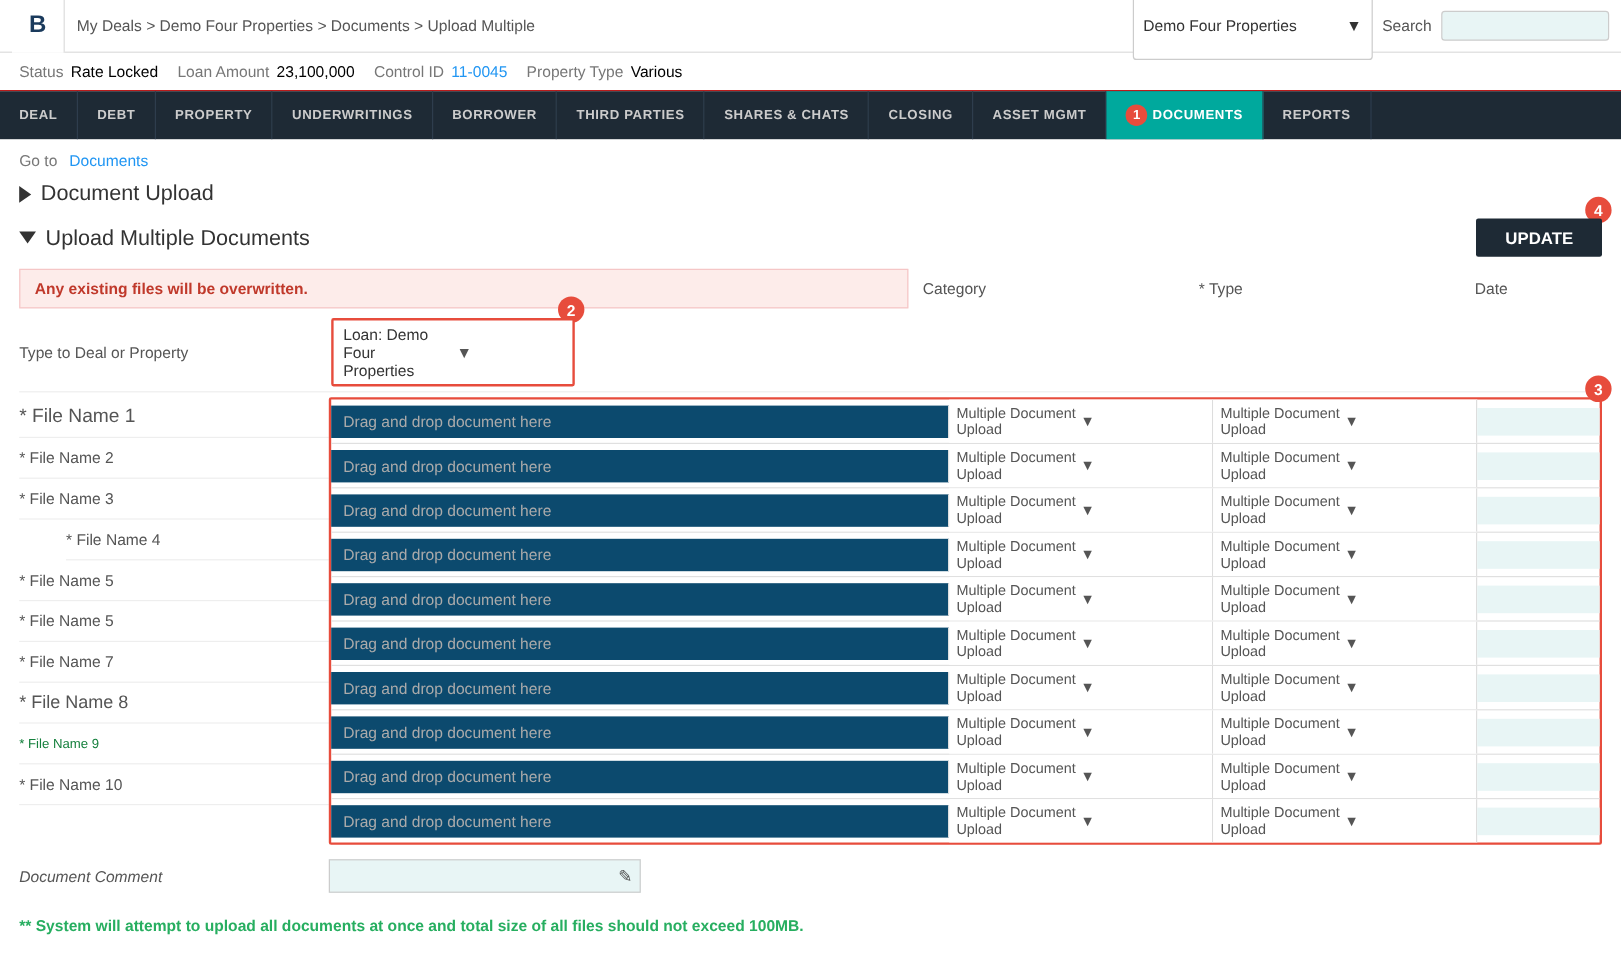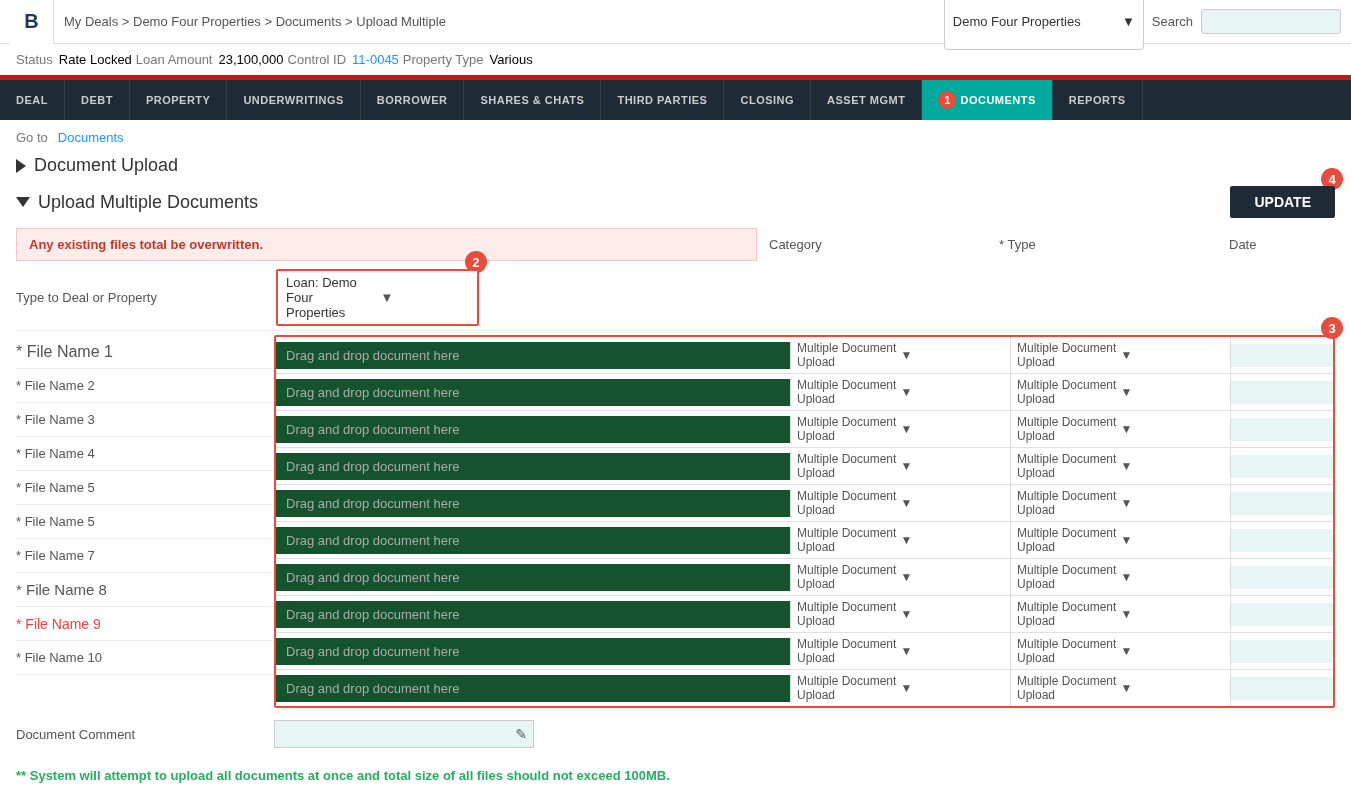--- a/index.html
+++ b/index.html
@@ -58,23 +58,23 @@
       padding: 4px 8px;
       font-size: 13px;
       width: 140px;
       background: #e8f5f5;
     }
 
     
     .status-bar {
       display: flex;
       align-items: center;
-      gap: 4px;
+      gap: 16px;
       padding: 8px 16px;
-      border-bottom: 5px solid #b91c1c;
+      border-bottom: 1px solid #b91c1c;
       font-size: 13px;
     }
     .status-label { color: #777; }
     .status-value { color: #000000; font-weight: normal; }
     .status-item { display: flex; gap: 6px; align-items: center; }
     .control-id-val { color: #2196F3; }
 
     
     .nav-bar {
       display: flex;
@@ -245,21 +245,21 @@
       align-items: center;
       border-bottom: 1px solid #e0e0e0;
       min-height: 34px;
     }
     .file-row:last-child { border-bottom: none; }
     .drag-drop-area {
       flex: 1;
       padding: 6px 10px;
       font-size: 13px;
       color: #aaa;
-      background: #14532d;
+      background: #0c4a6e;
       border-right: 1px solid #ddd;
       min-width: 260px;
     }
     .category-select {
       display: flex;
       align-items: center;
       padding: 4px 6px;
       font-size: 12px;
       color: #555;
       background: #fff;
@@ -292,21 +292,21 @@
       width: 90px;
     }
 
     
     .doc-comment-row {
       display: flex;
       align-items: center;
       margin-top: 8px;
       padding: 4px 0;
     }
-    .doc-comment-label { width: 258px; font-size: 13px; color: #555; }
+    .doc-comment-label { width: 258px; font-size: 13px; color: #555; font-style: italic; }
     .doc-comment-input {
       min-width: 260px;
       height: 28px;
       border: 1px solid #ccc;
       background: #e8f5f5;
       padding: 2px 6px;
       font-size: 13px;
       display: flex;
       align-items: center;
     }
@@ -354,22 +354,22 @@
     <span class="status-value">Various</span>
   </div>
 </div>
 
 <div class="nav-bar">
   <div class="nav-item">DEAL</div>
   <div class="nav-item">DEBT</div>
   <div class="nav-item">PROPERTY</div>
   <div class="nav-item">UNDERWRITINGS</div>
   <div class="nav-item">BORROWER</div>
+  <div class="nav-item">THIRD PARTIES</div>
   <div class="nav-item">SHARES &amp; CHATS</div>
-  <div class="nav-item">THIRD PARTIES</div>
   <div class="nav-item">CLOSING</div>
   <div class="nav-item">ASSET MGMT</div>
   <div class="nav-item active">
     <span class="nav-badge">1</span>
     <span>DOCUMENTS</span>
   </div>
   <div class="nav-item">REPORTS</div>
 </div>
 
 <div class="content">
@@ -391,21 +391,21 @@
         <span class="section-title">Upload Multiple Documents</span>
       </div>
       <div style="position:relative; display:inline-block;">
         <div class="step-badge">4</div>
         <button class="update-btn">UPDATE</button>
       </div>
     </div>
 
     <div style="display:flex; align-items:center; margin-bottom:4px;">
       <div class="warning-row" style="flex:1; margin-bottom:0; margin-right:8px;">
-        <span class="warning-text">Any existing files total be overwritten.</span>
+        <span class="warning-text">Any existing files will be overwritten.</span>
       </div>
       <div style="display:flex; min-width:570px; font-size:13px; color:#555; padding:0 4px;">
         <span style="min-width:230px;">Category</span>
         <span style="min-width:230px;">* Type</span>
         <span style="min-width:100px;">Date</span>
       </div>
     </div>
 
     <div class="form-row">
       <div class="row-label">Type to Deal or Property</div>
@@ -418,26 +418,26 @@
       </div>
     </div>
 
     <div style="display:flex; align-items:flex-start; margin-top:4px;">
 
       <div style="width:258px; flex-shrink:0;">
         <div id="file-labels-container">
             <div style="height: 34px; display: flex; align-items: center; padding: 0px; font-size: 16px; color: rgb(85, 85, 85); border-bottom: 1px solid rgb(238, 238, 238);">* File Name 1</div>
             <div style="height: 34px; display: flex; align-items: center; padding: 0px; font-size: 13px; color: rgb(85, 85, 85); border-bottom: 1px solid rgb(238, 238, 238);">* File Name 2</div>
             <div style="height: 34px; display: flex; align-items: center; padding: 0px; font-size: 13px; color: rgb(85, 85, 85); border-bottom: 1px solid rgb(238, 238, 238);">* File Name 3</div>
-            <div style="height: 34px; display: flex; align-items: center; padding: 0px; font-size: 13px; color: rgb(85, 85, 85); border-bottom: 1px solid rgb(238, 238, 238);">* File Name 4</div>
+            <div style="height: 34px; display: flex; align-items: center; padding: 0px; font-size: 13px; color: rgb(85, 85, 85); border-bottom: 1px solid rgb(238, 238, 238); margin-left: 39px;">* File Name 4</div>
             <div style="height: 34px; display: flex; align-items: center; padding: 0px; font-size: 13px; color: rgb(85, 85, 85); border-bottom: 1px solid rgb(238, 238, 238);">* File Name 5</div>
             <div style="height: 34px; display: flex; align-items: center; padding: 0px; font-size: 13px; color: rgb(85, 85, 85); border-bottom: 1px solid rgb(238, 238, 238);">* File Name 5</div>
             <div style="height: 34px; display: flex; align-items: center; padding: 0px; font-size: 13px; color: rgb(85, 85, 85); border-bottom: 1px solid rgb(238, 238, 238);">* File Name 7</div>
             <div style="height: 34px; display: flex; align-items: center; padding: 0px; font-size: 15px; color: rgb(85, 85, 85); border-bottom: 1px solid rgb(238, 238, 238);">* File Name 8</div>
-            <div style="height: 34px; display: flex; align-items: center; padding: 0px; font-size: 14px; color: #ef4444; border-bottom: 1px solid rgb(238, 238, 238);">* File Name 9</div>
+            <div style="height: 34px; display: flex; align-items: center; padding: 0px; font-size: 11px; color: #15803d; border-bottom: 1px solid rgb(238, 238, 238);">* File Name 9</div>
             <div style="height: 34px; display: flex; align-items: center; padding: 0px; font-size: 13px; color: rgb(85, 85, 85); border-bottom: 1px solid rgb(238, 238, 238);">* File Name 10</div>
           </div>
       </div>
 
       <div style="position:relative; flex:1;">
         <div class="step-badge" style="top:-18px; right:-8px;">3</div>
         <div class="file-rows-container" id="file-rows-container">
             <div class="file-row">
               <div class="drag-drop-area">Drag and drop document here</div>
               <div class="category-select">

